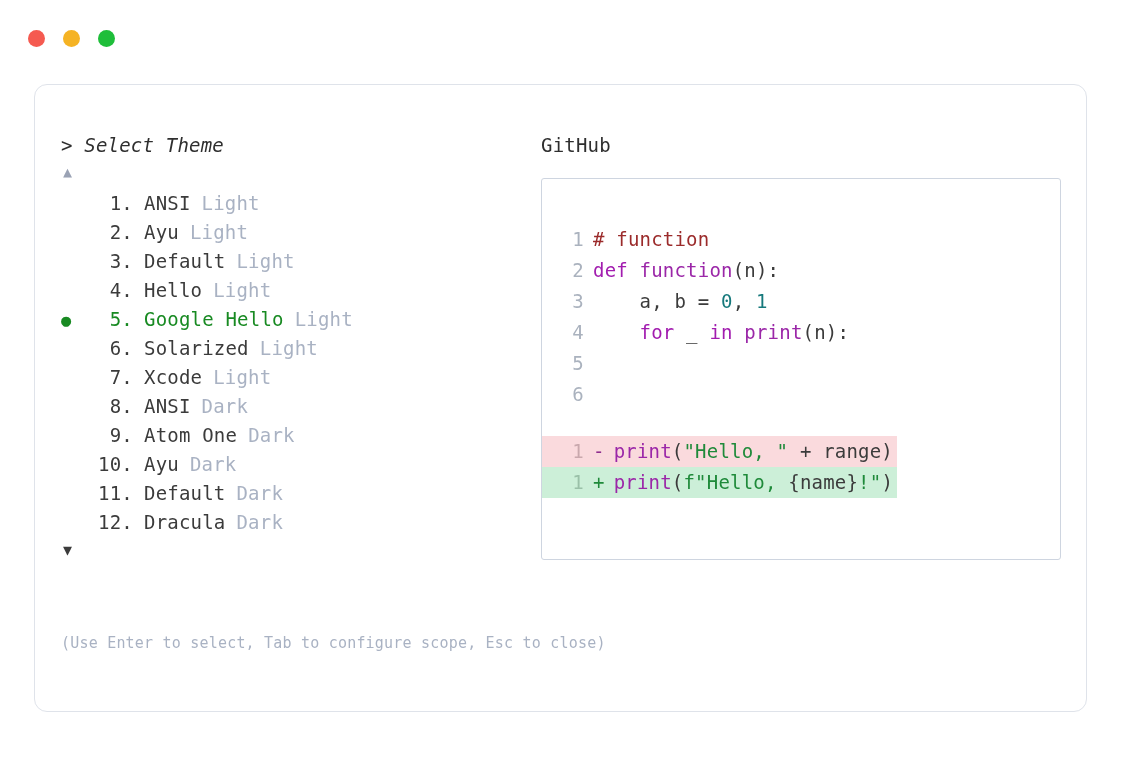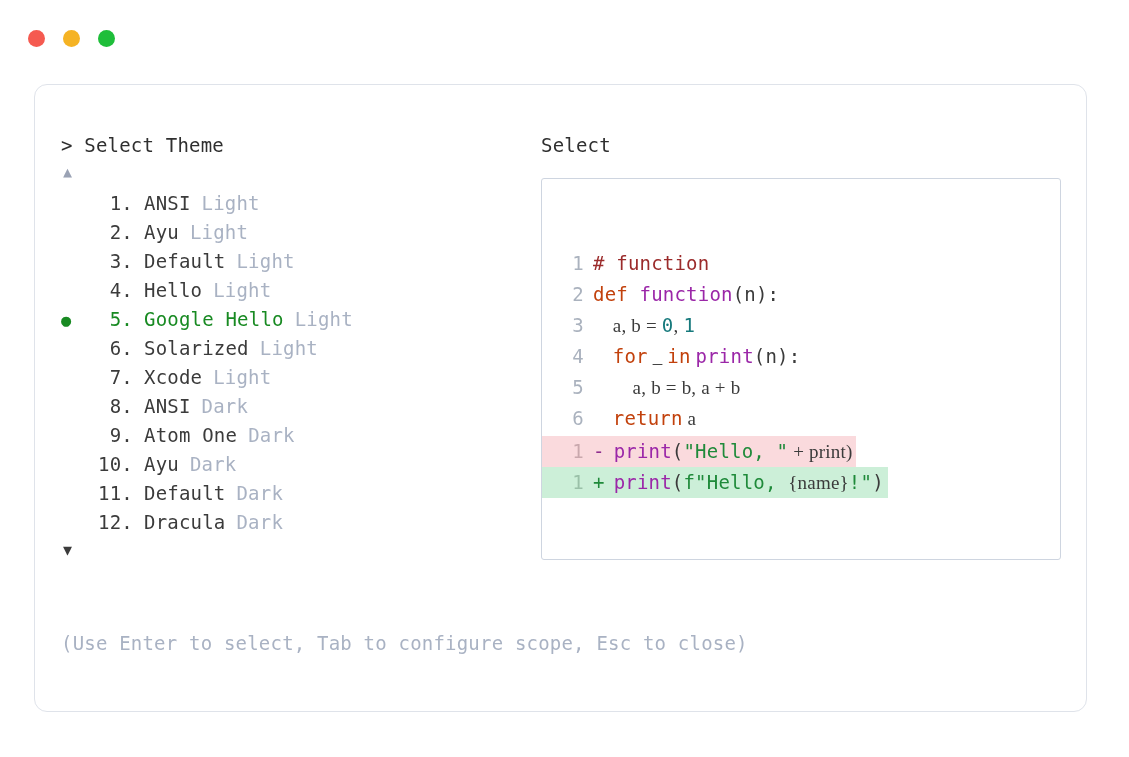--- a/index.html
+++ b/index.html
@@ -55,20 +55,21 @@
     top: 46px;
     width: 470px;
   }
 
   .prompt-row {
     font-size: 19px;
     line-height: 28px;
     color: #2f2f2f;
     letter-spacing: 0.2px;
     white-space: pre;
+    font-style: italic;
   }
   .prompt-caret { color: #2f2f2f; }
 
   .scroll-arrow {
     font-size: 15px;
     line-height: 26px;
     height: 26px;
     padding-left: 2px;
     letter-spacing: 0;
   }
@@ -114,21 +115,21 @@
   }
   .theme-row.selected .variant-cell {
     color: #a9b2c3;
   }
 
   
   .hint {
     position: absolute;
     left: 26px;
     top: 545px;
-    font-size: 19px;
+    font-size: 15px;
     line-height: 26px;
     color: #a9b2c3;
     white-space: pre;
     letter-spacing: 0.2px;
   }
 
   
   .right-col {
     position: absolute;
     left: 506px;
@@ -170,21 +171,20 @@
   .ln {
     width: 42px;
     flex: 0 0 42px;
     text-align: right;
     color: #aab2be;
     padding-right: 0;
   }
   .code-text {
     padding-left: 9px;
     color: #3b3b3b;
-    margin-top: 24px;
   }
   .code-text .seg { white-space: pre; }
 
   .code-gap { height: 26px; }
 
   .diff-line {
     display: flex;
     align-items: baseline;
     height: 31px;
     font-size: 19px;
@@ -201,26 +201,26 @@
   .diff-line.added .diff-body { background: #ccefd8; }
   .diff-line.removed .ln { color: #c9a8ad; }
   .diff-line.added .ln { color: #9ac0a8; }
   .diff-sign { padding-left: 9px; padding-right: 0; }
   .diff-line.removed .diff-sign { color: #8e2d8e; }
   .diff-line.added .diff-sign { color: #1f8a3a; }
   .diff-code { padding-left: 9px; }
 
   
   .tok-comment { color: #9b2b2b; }
-  .tok-keyword { color: #c2410c; }
+  .tok-keyword { color: #a21caf; }
   .tok-func    { color: #9b27a8; }
   .tok-builtin { color: #9b27a8; }
   .tok-number  { color: #16797c; }
   .tok-string  { color: #1f8a3a; }
-  .tok-plain   { color: #3b3b3b; font-family: Liberation Serif, serif; }
+  .tok-plain   { color: #3b3b3b; }
   .tok-punct   { color: #3b3b3b; }
 </style>
 </head>
 <body>
 
 <div class="window-dots">
   <span class="dot" style="background: rgb(245, 90, 80);"></span>
   <span class="dot" style="background: rgb(245, 179, 36);"></span>
   <span class="dot" style="background: rgb(31, 190, 58);"></span>
 </div>
@@ -247,30 +247,30 @@
           <div class="theme-row"><span class="bullet-cell"></span><span class="num-cell">11.</span><span class="name-cell">Default</span><span class="variant-cell">Dark</span></div>
           <div class="theme-row"><span class="bullet-cell"></span><span class="num-cell">12.</span><span class="name-cell">Dracula</span><span class="variant-cell">Dark</span></div>
         </div>
 
       <div class="scroll-arrow down">▼</div>
     </div>
 
     <div class="hint">(Use Enter to select, Tab to configure scope, Esc to close)</div>
 
     <div class="right-col">
-      <div class="preview-label">Select</div>
+      <div class="preview-label">GitHub</div>
       <div class="preview-panel">
         <div class="code-area">
             <div class="code-line"><span class="ln">1</span><span class="code-text"><span class="seg tok-comment"># function</span></span></div>
             <div class="code-line"><span class="ln">2</span><span class="code-text"><span class="seg tok-keyword">def </span><span class="seg tok-func">function</span><span class="seg tok-punct">(n):</span></span></div>
             <div class="code-line"><span class="ln">3</span><span class="code-text"><span class="seg tok-plain">    a, b = </span><span class="seg tok-number">0</span><span class="seg tok-plain">, </span><span class="seg tok-number">1</span></span></div>
             <div class="code-line"><span class="ln">4</span><span class="code-text"><span class="seg tok-plain">    </span><span class="seg tok-keyword">for</span><span class="seg tok-plain"> _ </span><span class="seg tok-keyword">in</span><span class="seg tok-plain"> </span><span class="seg tok-builtin">print</span><span class="seg tok-punct">(n):</span></span></div>
-            <div class="code-line"><span class="ln">5</span><span class="code-text"><span class="seg tok-plain">        a, b = b, a + b</span></span></div>
-            <div class="code-line"><span class="ln">6</span><span class="code-text"><span class="seg tok-plain">    </span><span class="seg tok-keyword">return</span><span class="seg tok-plain"> a</span></span></div>
+            <div class="code-line"><span class="ln">5</span></div>
+            <div class="code-line"><span class="ln">6</span></div>
             <div class="code-gap"></div>
-            <div class="diff-line removed"><span class="diff-body"><span class="ln">1</span><span class="diff-sign">-</span><span class="diff-code"><span class="seg tok-func">print</span><span class="seg tok-punct">(</span><span class="seg tok-string">"Hello, "</span><span class="seg tok-plain"> + print)</span></span></span></div>
+            <div class="diff-line removed"><span class="diff-body"><span class="ln">1</span><span class="diff-sign">-</span><span class="diff-code"><span class="seg tok-func">print</span><span class="seg tok-punct">(</span><span class="seg tok-string">"Hello, "</span><span class="seg tok-plain"> + range)</span></span></span></div>
             <div class="diff-line added"><span class="diff-body"><span class="ln">1</span><span class="diff-sign">+</span><span class="diff-code"><span class="seg tok-func">print</span><span class="seg tok-punct">(</span><span class="seg tok-string">f"Hello, </span><span class="seg tok-plain">{name}</span><span class="seg tok-string">!"</span><span class="seg tok-punct">)</span></span></span></div>
           </div>
       </div>
     </div>
 
   </div>
 </div>
 
 </body></html>

